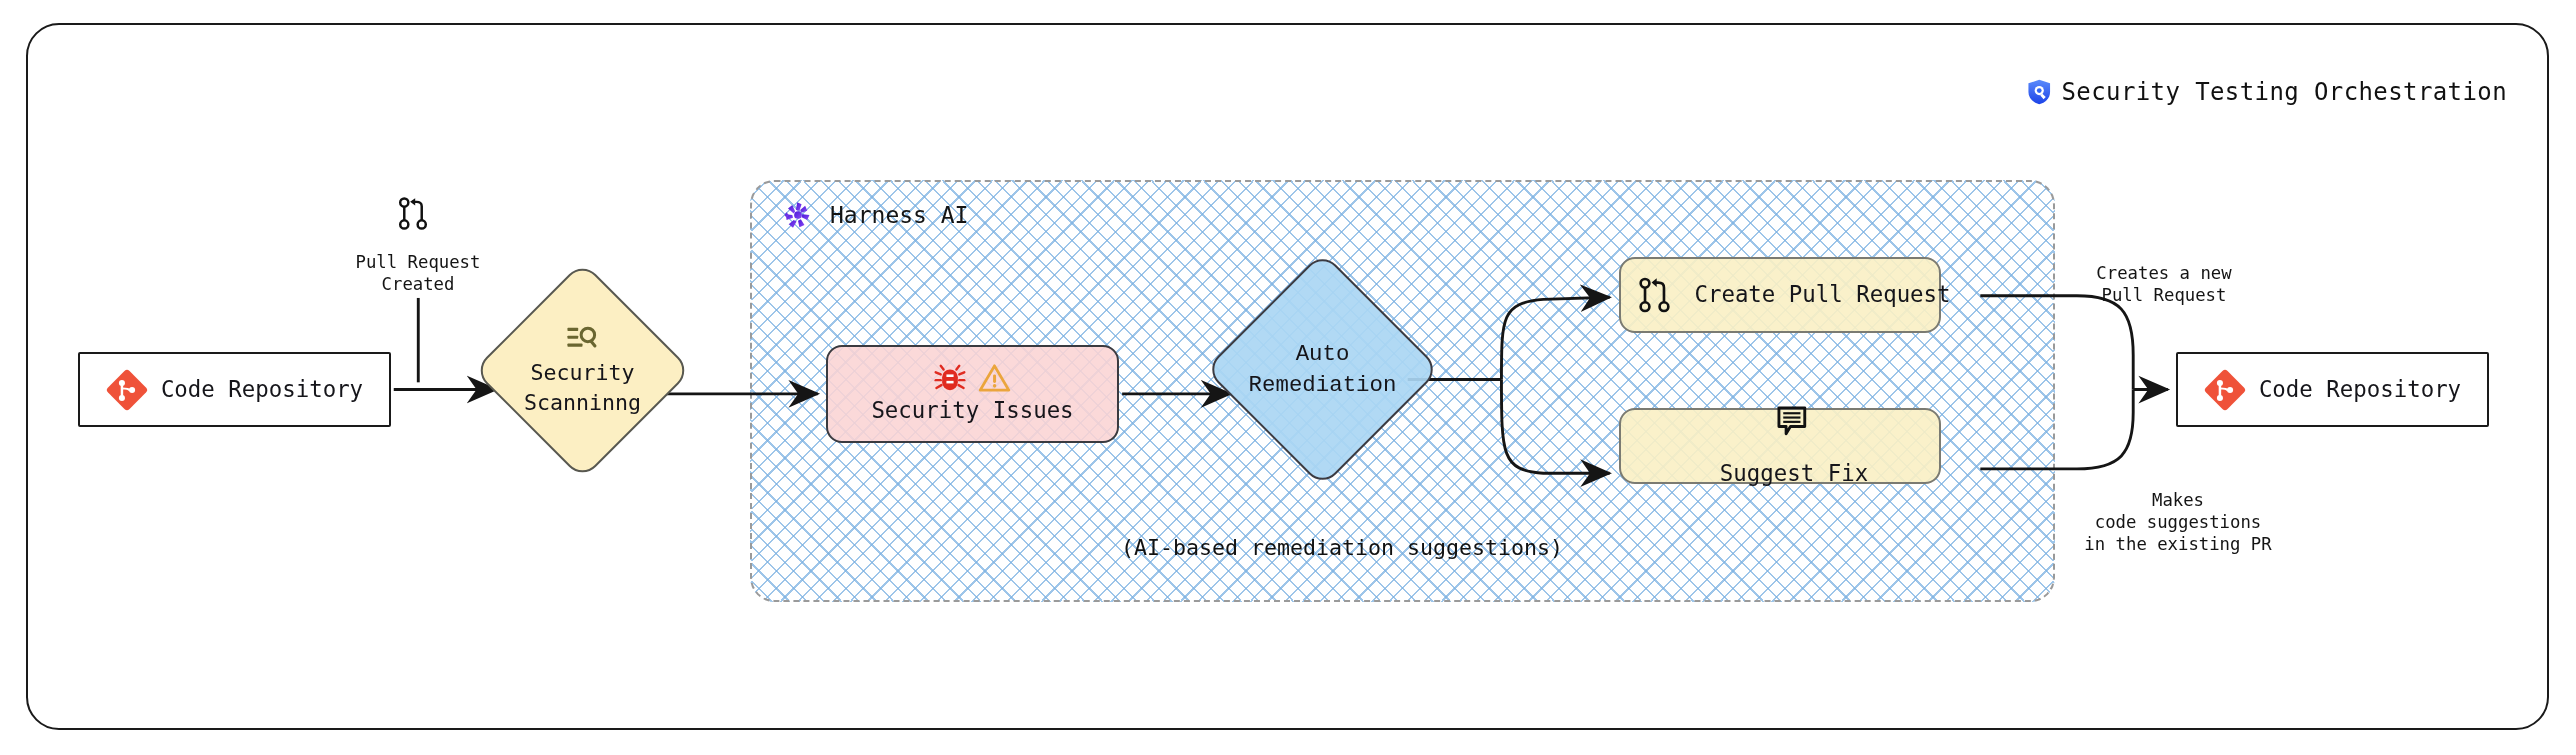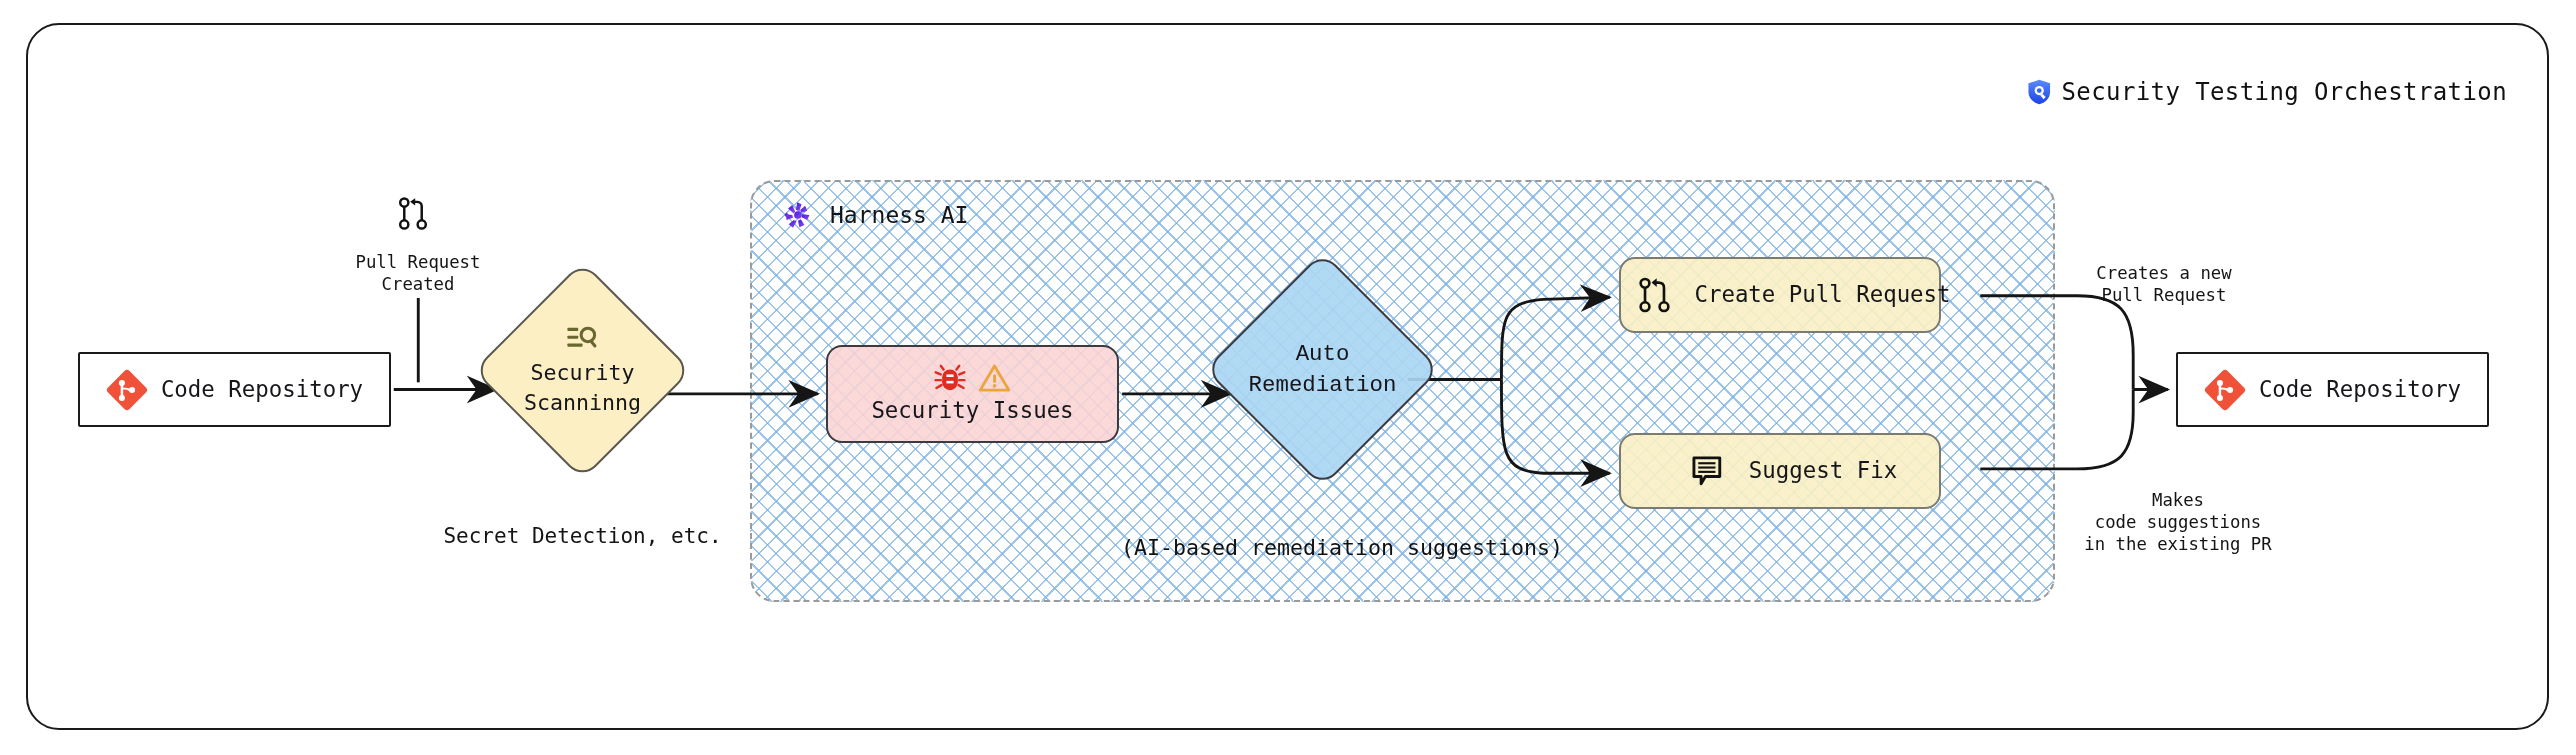--- a/index.html
+++ b/index.html
@@ -80,21 +80,21 @@
   }
   .issue-icons{display:flex;align-items:center;gap:11.5px;margin-bottom:1.4px;}
   .bug-ico{width:32px;height:30px;display:block;}
   .warn-ico{width:33px;height:30px;display:block;}
 
   .action{
     border:2.2px solid #7b7b72;border-radius:16px;background:rgba(250,240,196,.9);
     width:322px;height:76px;gap:22px;padding-left:28px;
   }
   #create-pr{left:1619px;top:257px;}
-  #suggest-fix{left:1619px;top:433px;}
+  #suggest-fix{left:1619px;top:408px;flex-direction:column;}
   .pr-ico{width:35px;height:38px;display:block;}
   .comment-ico{width:36px;height:33px;display:block;}
 
   
   .edge-label{position:absolute;font-size:17.3px;line-height:1.27;text-align:center;color:#141414;white-space:nowrap;}
   #lbl-pr-created{left:353px;top:252px;width:130px;}
   #lbl-sast{left:431px;top:523px;width:303px;font-size:21px;line-height:1.3;}
   #lbl-creates{left:2081px;top:263px;width:166px;}
   #lbl-makes{left:2077px;top:490px;width:202px;}
   .pr-created-ico{position:absolute;left:397px;top:196px;width:32px;height:35px;}
@@ -309,21 +309,20 @@
     </g>
     <path d="M25 3 L18 8 L25 13 Z" fill="#111"></path>
   </svg>
 </span>
 <div class="edge-label" id="lbl-pr-created">
   <div>Pull Request</div>
   <div>Created</div>
 </div>
 
 <div class="edge-label" id="lbl-sast">
-  <div>Secret Detection, etc.</div>
 </div>
 
 <div class="edge-label" id="lbl-creates">
   <div>Creates a new</div>
   <div>Pull Request</div>
 </div>
 
 <div class="edge-label" id="lbl-makes">
   <div>Makes</div>
   <div>code suggestions</div>

